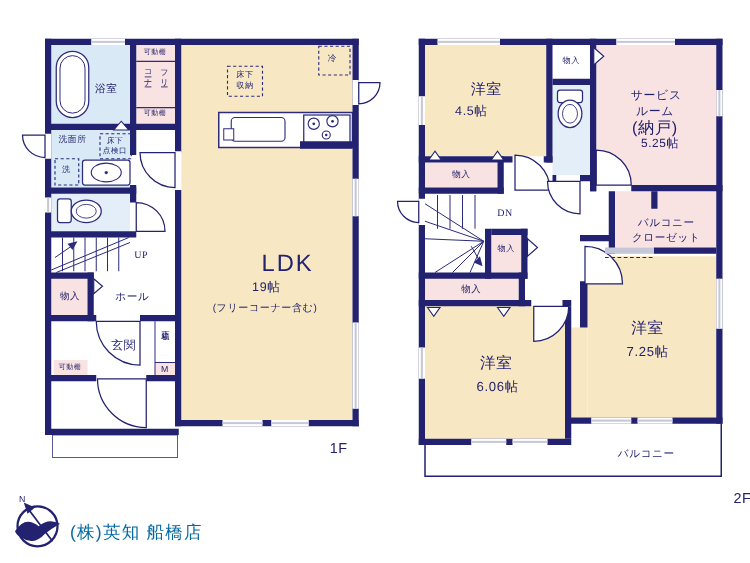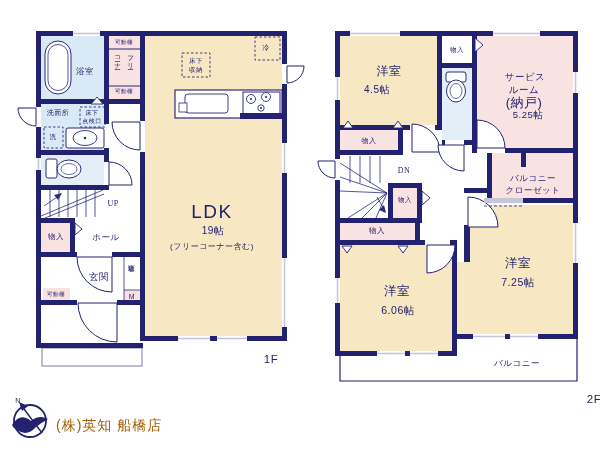--- a/index.html
+++ b/index.html
@@ -3,22 +3,22 @@
 <meta charset="utf-8">
 <style>
   html,body{margin:0;padding:0;background:#fff;}
   #stage{position:relative;width:580px;height:450px;background:#fff;overflow:hidden;
          font-family:"Liberation Sans","DejaVu Sans",sans-serif;padding-left:32px;}
   #planSvg{position:absolute;left:0;top:0;}
   .lbl{position:absolute;transform:translate(-50%,-50%);color:#23226e;white-space:nowrap;
        line-height:1;letter-spacing:0.5px;z-index:5;}
   .v{writing-mode:vertical-rl;transform:none;letter-spacing:0;}
   .it{font-family:"Liberation Serif","DejaVu Serif",serif;}
-  .company{position:absolute;transform:none;color:#a16207;letter-spacing:1px;}
-  .big{letter-spacing:1.5px;}
+  .company{position:absolute;transform:none;color:#0369a1;letter-spacing:1px;}
+  .big{letter-spacing:1.5px;margin-left:18px;}
 </style>
 </head>
 <body>
 
 <div id="stage">
 <svg id="planSvg" width="600" height="450" viewBox="0 0 600 450">
 
   <g>
     <rect x="41" y="36" width="63" height="63" fill="#d9e9f5"></rect>
     <rect x="109" y="36" width="31" height="63" fill="#f8e2e2"></rect>

